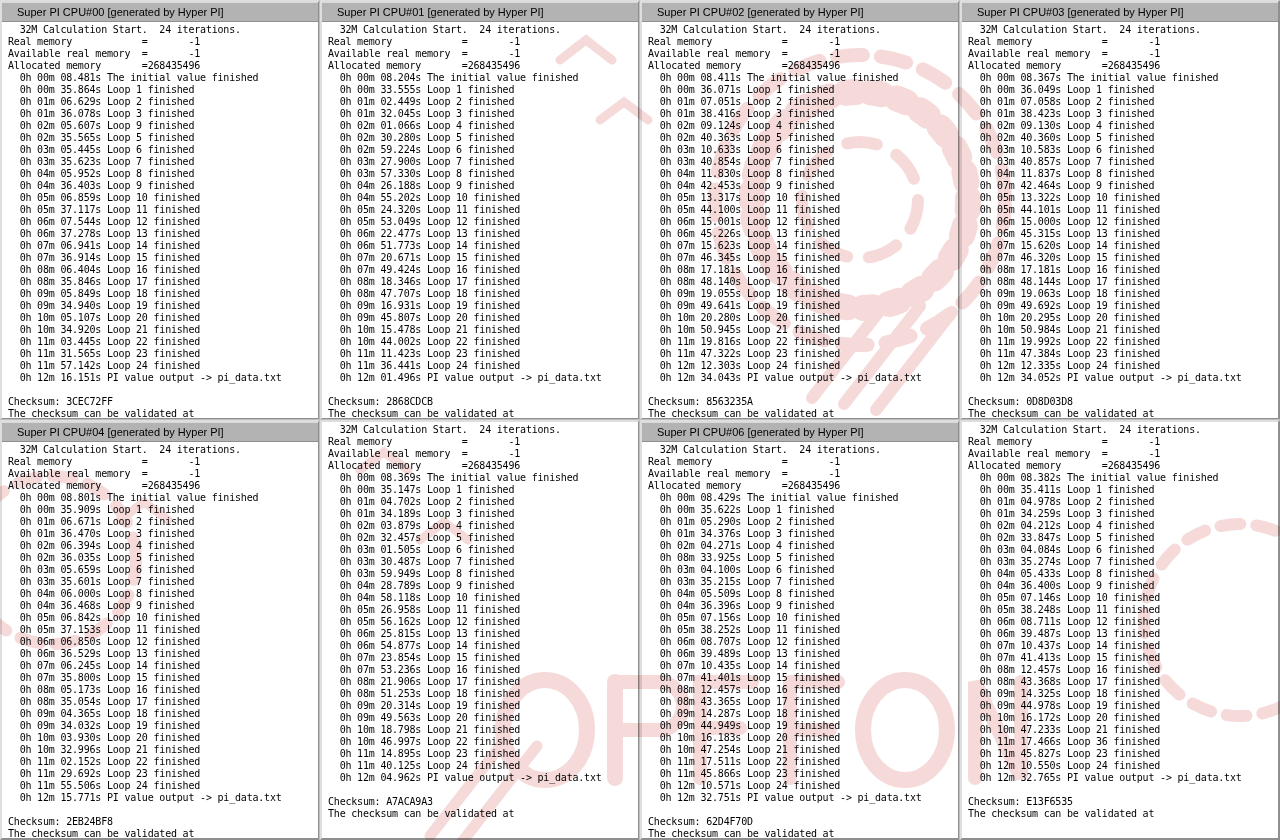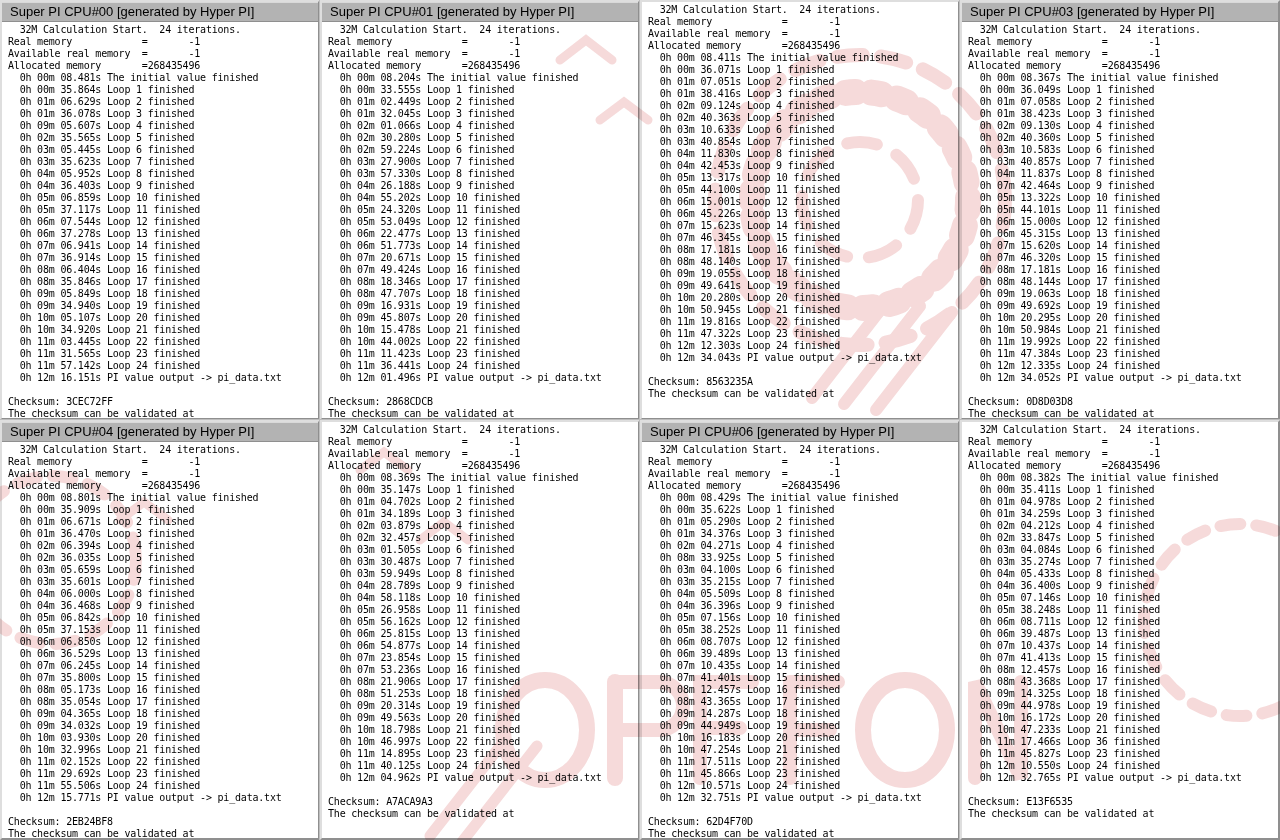--- a/index.html
+++ b/index.html
@@ -24,23 +24,23 @@
     border-color:#dedede #8f8f8f #8f8f8f #dedede;
     outline:1px solid #bdbdbd;
     overflow:hidden;
   }
   .titlebar {
     height:19px;
     background:#b3b3b3;
     border-bottom:1px solid #8f8f8f;
     box-shadow:inset 0 1px 0 #d9d9d9;
     display:flex; align-items:center;
-    padding:0 8px;
+    padding:0 15px;
     font-family:"Liberation Sans", sans-serif;
-    font-size:13px;
+    font-size:11px;
     color:#000;
     user-select:none;
   }
   .content {
     padding:2px 0 0 6px;
   }
   .line {
     white-space:pre;
     height:12px;
     line-height:12px;
@@ -67,21 +67,21 @@
     </div>
     <div class="content">
         <div class="line">  32M Calculation Start.  24 iterations.</div>
         <div class="line">Real memory            =       -1</div>
         <div class="line">Available real memory  =       -1</div>
         <div class="line">Allocated memory       =268435496</div>
         <div class="line">  0h 00m 08.481s The initial value finished</div>
         <div class="line">  0h 00m 35.864s Loop 1 finished</div>
         <div class="line">  0h 01m 06.629s Loop 2 finished</div>
         <div class="line">  0h 01m 36.078s Loop 3 finished</div>
-        <div class="line">  0h 09m 05.607s Loop 4 finished</div>
+        <div class="line">  0h 02m 05.607s Loop 9 finished</div>
         <div class="line">  0h 02m 35.565s Loop 5 finished</div>
         <div class="line">  0h 03m 05.445s Loop 6 finished</div>
         <div class="line">  0h 03m 35.623s Loop 7 finished</div>
         <div class="line">  0h 04m 05.952s Loop 8 finished</div>
         <div class="line">  0h 04m 36.403s Loop 9 finished</div>
         <div class="line">  0h 05m 06.859s Loop 10 finished</div>
         <div class="line">  0h 05m 37.117s Loop 11 finished</div>
         <div class="line">  0h 06m 07.544s Loop 12 finished</div>
         <div class="line">  0h 06m 37.278s Loop 13 finished</div>
         <div class="line">  0h 07m 06.941s Loop 14 finished</div>
@@ -137,20 +137,23 @@
         <div class="line">  0h 11m 11.423s Loop 23 finished</div>
         <div class="line">  0h 11m 36.441s Loop 24 finished</div>
         <div class="line">  0h 12m 01.496s PI value output -&gt; pi_data.txt</div>
         <div class="line"></div>
         <div class="line">Checksum: 2868CDCB</div>
         <div class="line">The checksum can be validated at</div>
       </div>
   </div>
 
   <div class="window">
+    <div class="titlebar">
+      <span>Super PI CPU#02 [generated by Hyper PI]</span>
+    </div>
     <div class="content">
         <div class="line">  32M Calculation Start.  24 iterations.</div>
         <div class="line">Real memory            =       -1</div>
         <div class="line">Available real memory  =       -1</div>
         <div class="line">Allocated memory       =268435496</div>
         <div class="line">  0h 00m 08.411s The initial value finished</div>
         <div class="line">  0h 00m 36.071s Loop 1 finished</div>
         <div class="line">  0h 01m 07.051s Loop 2 finished</div>
         <div class="line">  0h 01m 38.416s Loop 3 finished</div>
         <div class="line">  0h 02m 09.124s Loop 4 finished</div>

